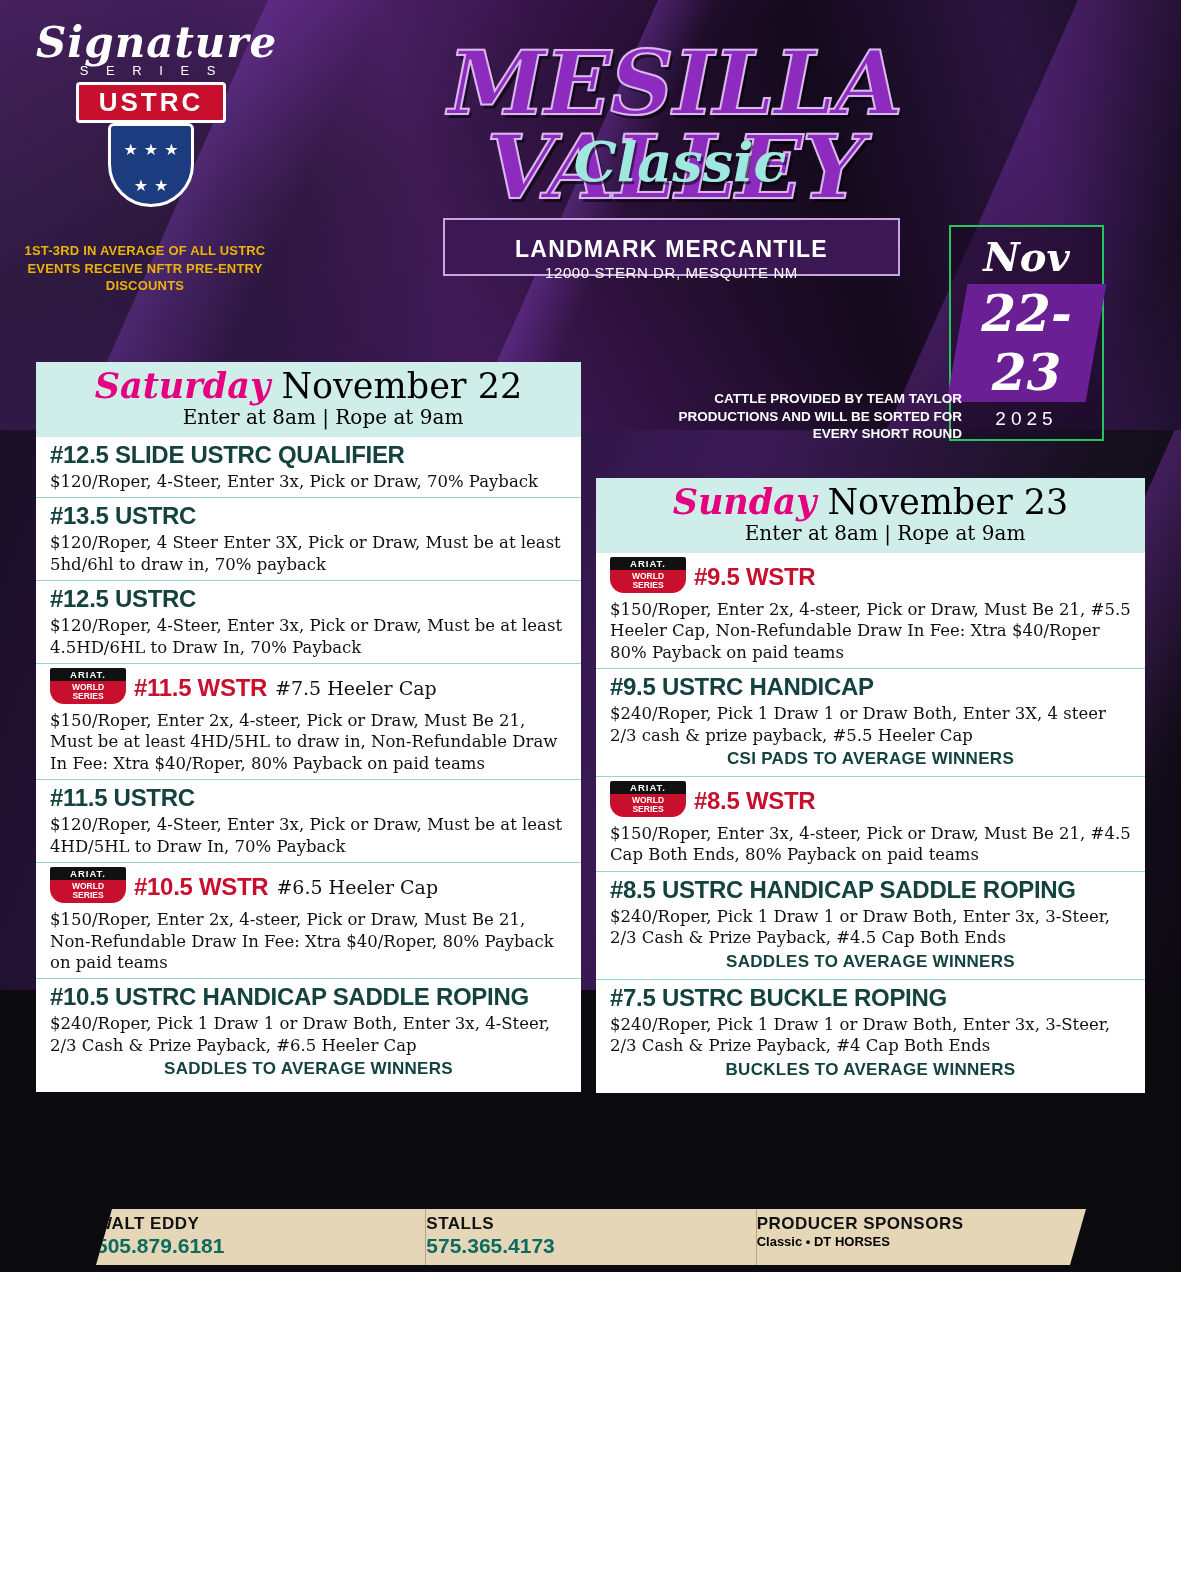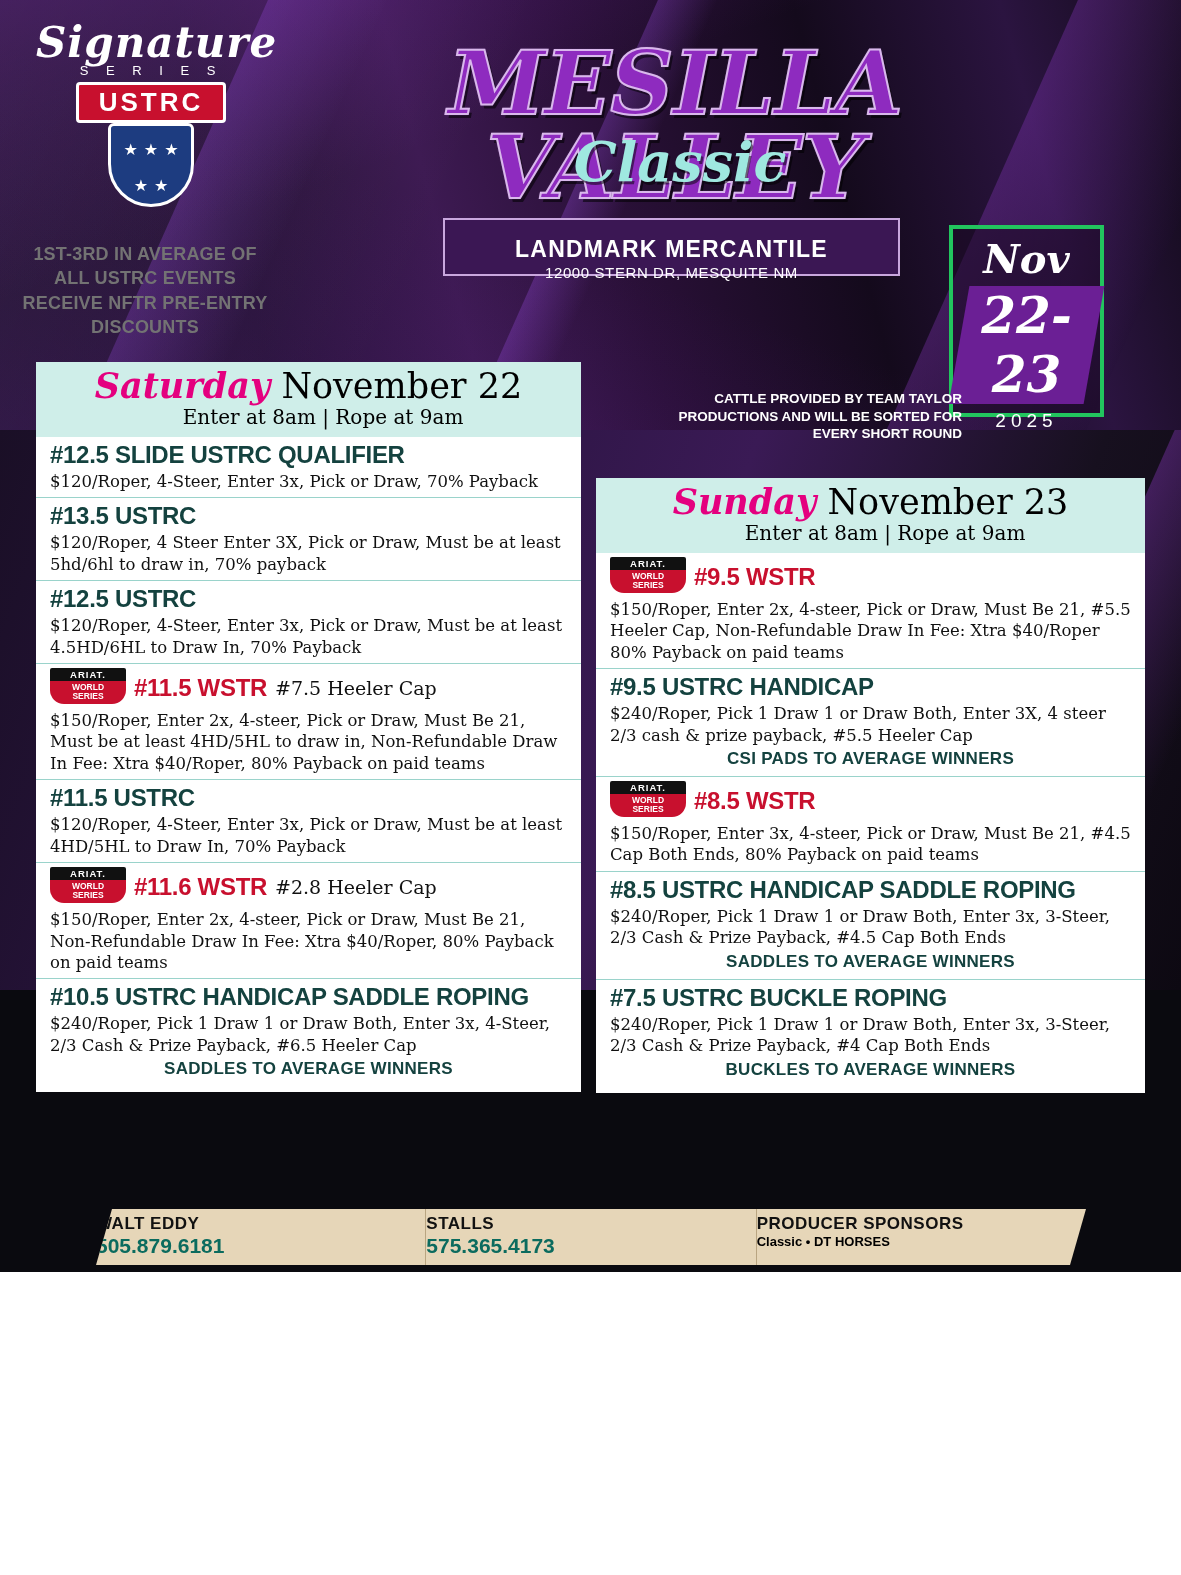--- a/index.html
+++ b/index.html
@@ -32,21 +32,21 @@
   }
 
   
   .sig-logo { position:absolute; left:36px; top:18px; width:230px; height:210px; color:#fff; }
   .sig-word { font-family:"DejaVu Serif", serif; font-style:italic; font-weight:bold; font-size:42px; letter-spacing:1px; text-align:center; color:#fff; }
   .sig-series { text-align:center; font-size:13px; letter-spacing:7px; color:#fff; margin-top:-4px; }
   .ustrc-badge { width:150px; margin:4px auto 0; }
   .ustrc-red { background:#c8102e; color:#fff; font-weight:bold; font-size:26px; text-align:center; letter-spacing:3px; border:3px solid #fff; border-radius:4px; padding:2px 0; }
   .shield { width:86px; height:84px; margin:0 auto; background:#1d3c80; border:3px solid #fff; border-radius:6px 6px 44px 44px; display:flex; align-items:center; justify-content:center; flex-wrap:wrap; padding-top:6px; }
   .star { color:#fff; font-size:16px; margin:0 3px; line-height:1; }
-  .sig-note { position:absolute; left:20px; top:242px; width:250px; text-align:center; color:#737373; font-size:18px; font-weight:bold; line-height:1.35; letter-spacing:0.2px; }
+  .sig-note { position:absolute; left:20px; top:242px; width:250px; text-align:center; color:#eab308; font-size:13px; font-weight:bold; line-height:1.35; letter-spacing:0.2px; }
 
   
   .title-main {
     position:absolute; left:305px; top:42px; width:740px; text-align:center;
     font-family:"DejaVu Serif", serif; font-weight:bold; font-style:italic;
     font-size:88px; line-height:0.95; letter-spacing:-1px;
     color:#8e2bbf;
     -webkit-text-stroke:2px #d9b8ec;
     text-shadow:0 0 2px #c79ae0, 3px 4px 0 rgba(0,0,0,0.55);
   }
@@ -57,21 +57,21 @@
   }
   .venue-box {
     position:absolute; left:443px; top:218px; width:457px; height:58px;
     background:#3b1754; border:2px solid #c9a7de; text-align:center; color:#fff;
     padding-top:16px;
   }
   .venue-name { font-weight:bold; font-size:23px; letter-spacing:1.2px; }
   .venue-addr { font-size:15px; letter-spacing:0.6px; margin-top:1px; }
 
   
-  .date-badge { position:absolute; left:949px; top:225px; width:155px; height:192px; border:4px solid #22c55e; background:rgba(25,10,35,0.55); }
+  .date-badge { position:absolute; left:949px; top:225px; width:155px; height:216px; border:2px solid #22c55e; background:rgba(25,10,35,0.55); }
   .d-nov { font-family:"DejaVu Serif", serif; font-style:italic; font-weight:bold; font-size:40px; color:#fff; text-align:center; margin-top:6px; }
   .d-num { background:#6b1f95; transform:skewX(-10deg); margin:4px 6px 0; text-align:center; }
   .d-num span { display:inline-block; transform:skewX(10deg); font-family:"DejaVu Serif", serif; font-style:italic; font-weight:bold; font-size:50px; color:#fff; }
   .d-year { text-align:center; color:#fff; font-size:19px; letter-spacing:5px; margin-top:6px; }
 
   .cattle-note { position:absolute; left:662px; top:390px; width:300px; text-align:right; color:#fff; font-weight:bold; font-size:13.5px; line-height:1.3; }
 
   
   .sat-panel { position:absolute; left:36px; top:362px; width:545px; background:#fff; padding:0 0 6px 0; }
   .day-head { background:#cfeee9; text-align:center; padding:6px 0 4px; }
@@ -192,22 +192,22 @@
     <div class="evt-h">#11.5 USTRC</div>
     <div class="evt-p">$120/Roper, 4-Steer, Enter 3x, Pick or Draw, Must be at least 4HD/5HL to Draw In, 70% Payback</div>
   </div>
 
   <div class="evt">
     <div class="evt-row">
       <div class="ariat">
         <div class="top">ARIAT.</div>
           <div class="bot">WORLD<br>SERIES</div>
       </div>
-      <div class="evt-h red">#11.6 WSTR</div>
-      <div class="cap">#2.8 Heeler Cap</div>
+      <div class="evt-h red">#10.5 WSTR</div>
+      <div class="cap">#6.5 Heeler Cap</div>
     </div>
     <div class="evt-p">$150/Roper, Enter 2x, 4-steer, Pick or Draw, Must Be 21, Non-Refundable Draw In Fee: Xtra $40/Roper, 80% Payback on paid teams</div>
   </div>
 
   <div class="evt">
     <div class="evt-h">#10.5 USTRC HANDICAP SADDLE ROPING</div>
     <div class="evt-p">$240/Roper, Pick 1 Draw 1 or Draw Both, Enter 3x, 4-Steer, 2/3 Cash &amp; Prize Payback, #6.5 Heeler Cap</div>
     <div class="award">SADDLES TO AVERAGE WINNERS</div>
   </div>
 </div>

